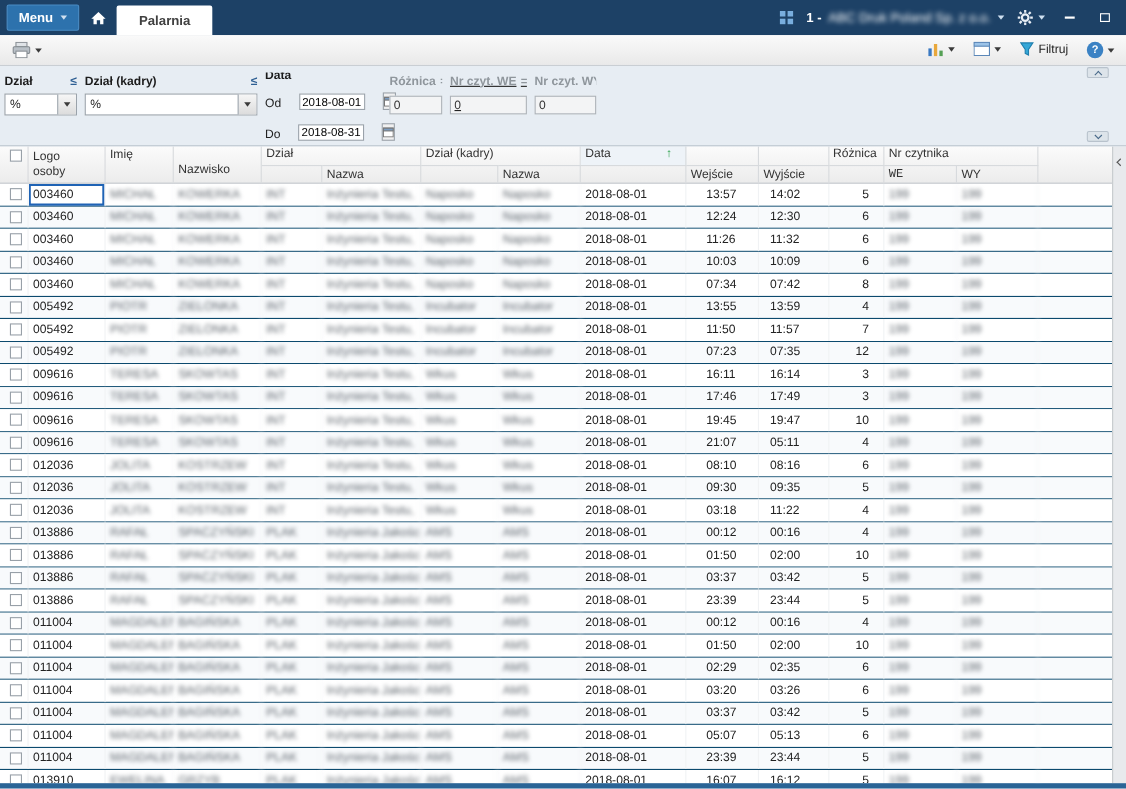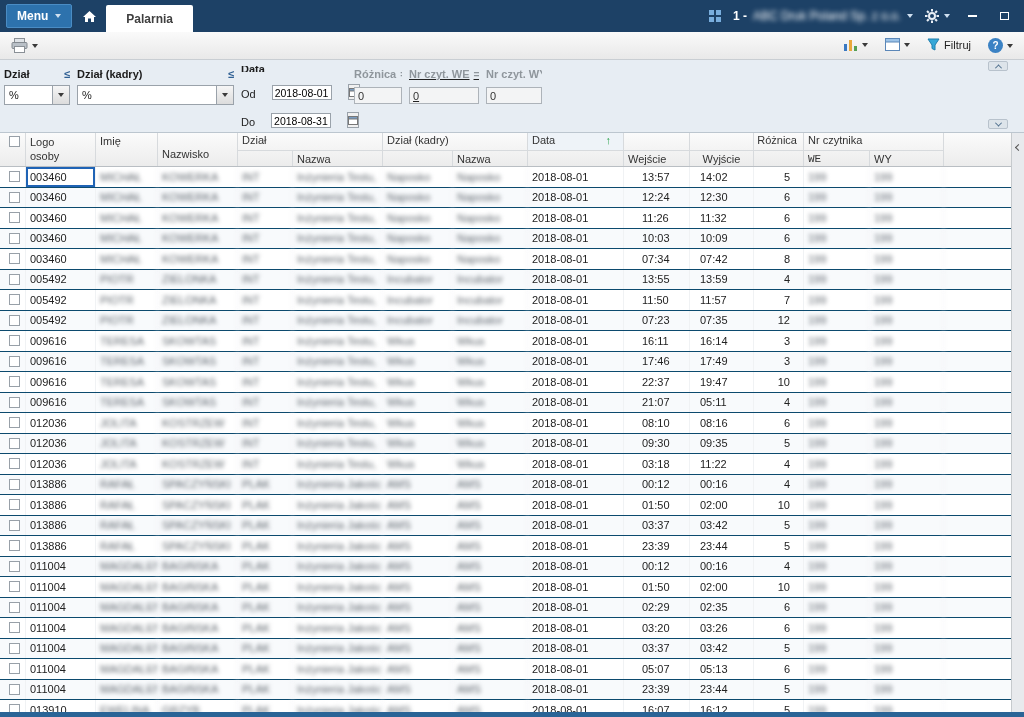--- a/index.html
+++ b/index.html
@@ -96,21 +96,21 @@
   .h-dzial-b { grid-area:2/5/3/6; }
   .h-dzial-n { grid-area:2/6/3/7; }
   .h-kadry { grid-area:1/7/2/9; }
   .h-kadry-b { grid-area:2/7/3/8; }
   .h-kadry-n { grid-area:2/8/3/9; }
   .h-data { grid-area:1/9/2/10; justify-content:space-between; background:#eef3f8; }
   .h-data-b { grid-area:2/9/3/10; }
   .h-wej-t { grid-area:1/10/2/11; }
   .h-wej { grid-area:2/10/3/11; }
   .h-wyj-t { grid-area:1/11/2/12; }
-  .h-wyj { grid-area:2/11/3/12;justify-content:center; }
+  .h-wyj { grid-area:2/11/3/12; }
   .h-rozn { grid-area:1/12/2/13; justify-content:flex-end; padding-right:6px; }
   .h-rozn-b { grid-area:2/12/3/13; }
   .h-nrcz { grid-area:1/13/2/15; }
   .h-we { grid-area:2/13/3/14;font-family:Liberation Mono, monospace; }
   .h-wy { grid-area:2/14/3/15; }
   .h-fill { grid-area:1/15/3/16; border-right:none; cursor:default; }
   .sort { color:#2ca24c; font-weight:bold; margin-right:8px; }
 
   .tbody { flex:1; overflow:hidden; }
   .trow { display:grid; grid-template-columns:var(--tc); height:20.5px; border-bottom:1px solid #0c4a6e;
@@ -564,21 +564,21 @@
               <span class="box"></span>
             </div>
             <div class="cell c-logo">009616</div>
             <div class="cell c-imie blurred">TERESA</div>
             <div class="cell c-nazwisko blurred">SKOWTAS</div>
             <div class="cell c-dzial_kod blurred">INT</div>
             <div class="cell c-dzial_nazwa blurred">Inżynieria Testu,</div>
             <div class="cell c-kadry_kod blurred">Wkus</div>
             <div class="cell c-kadry_nazwa blurred">Wkus</div>
             <div class="cell c-data">2018-08-01</div>
-            <div class="cell c-wejscie">22:37</div>
+            <div class="cell c-wejscie">19:45</div>
             <div class="cell c-wyjscie">19:47</div>
             <div class="cell c-roznica">10</div>
             <div class="cell c-we blurred">199</div>
             <div class="cell c-wy blurred">199</div>
             <div class="cell c-fill"></div>
           </div>
           <div class="trow alt">
             <div class="cell c-cb">
               <span class="box"></span>
             </div>

